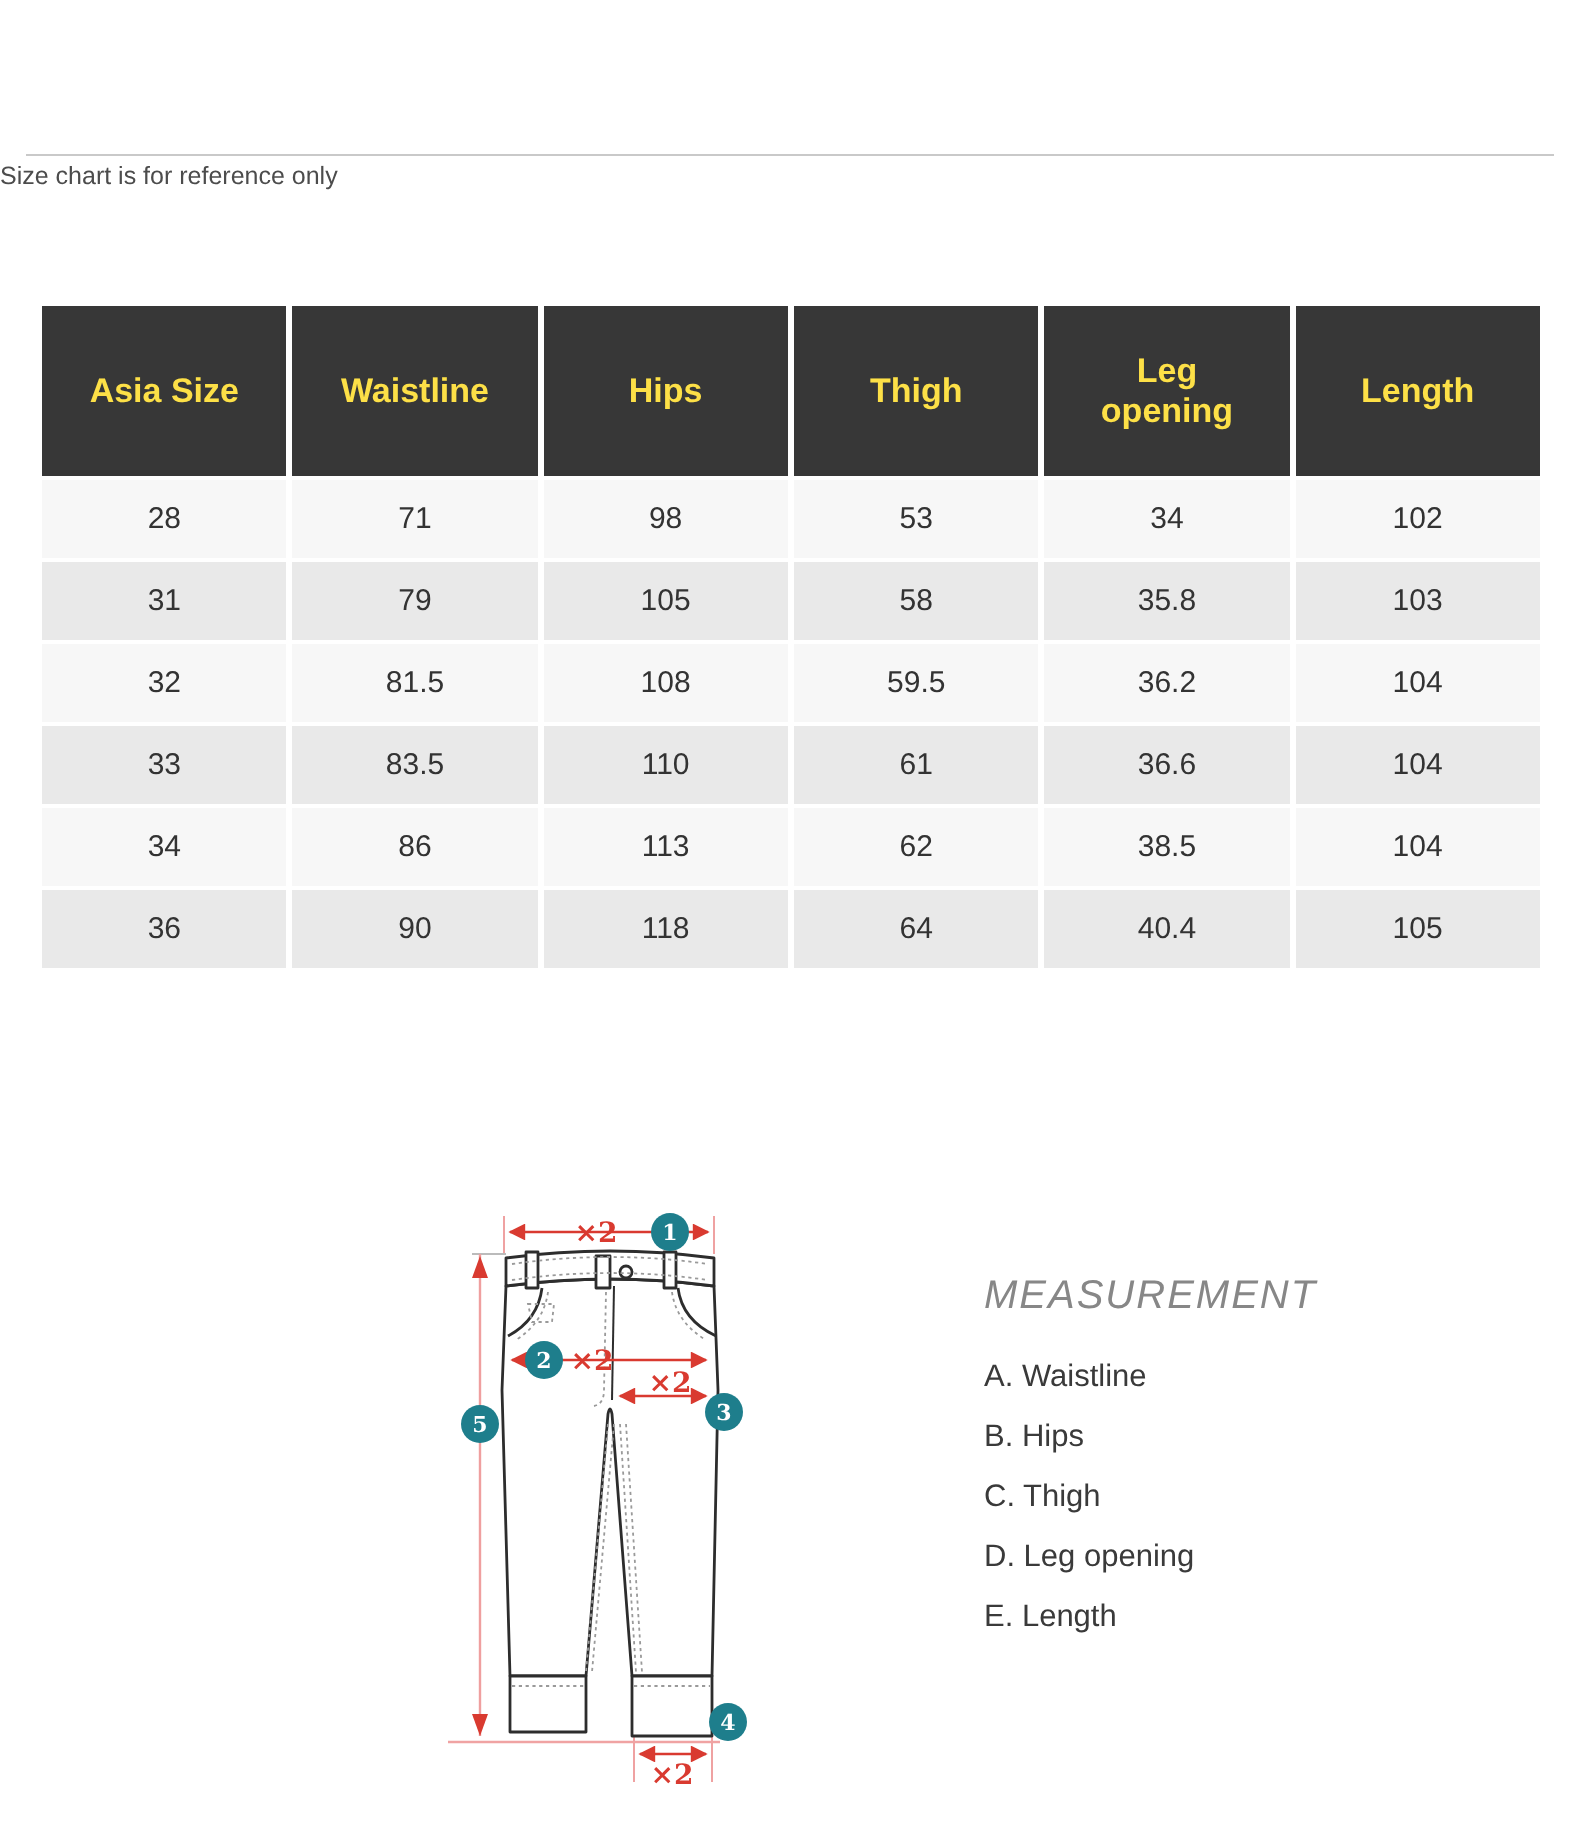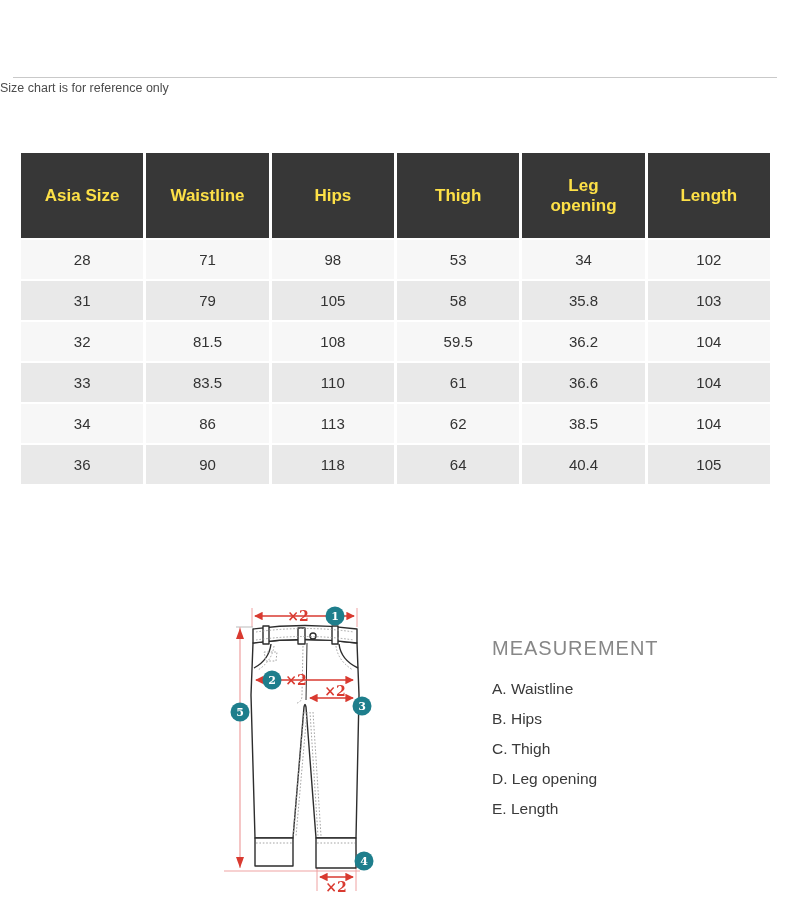--- a/index.html
+++ b/index.html
@@ -32,21 +32,21 @@
   }
   table.size-table td{
     height:39px;text-align:center;vertical-align:middle;padding:0;
     font-size:15px;color:#333333;
   }
   table.size-table tbody tr:nth-child(odd) td{background:#f7f7f7;}
   table.size-table tbody tr:nth-child(even) td{background:#e9e9e9;}
   .diagram{position:absolute;top:600px;left:180px;width:220px;height:300px;}
   .legend{position:absolute;top:637px;left:492px;width:260px;}
   .legend-heading{
-    font-size:20px;color:#878787;letter-spacing:1px;margin:0 0 21px 0;font-weight:400;
+    font-size:20px;color:#878787;letter-spacing:1px;margin:0 0 21px 0;font-weight:400;font-style:italic;
   }
   .legend-list{list-style:none;margin:0;padding:0;}
   .legend-list li{
     font-size:15.5px;color:#3a3a3a;line-height:16px;margin-bottom:14px;
   }
   .svg-serif{font-family:"DejaVu Serif",serif;}
 </style>
 </head>
 <body>
 

